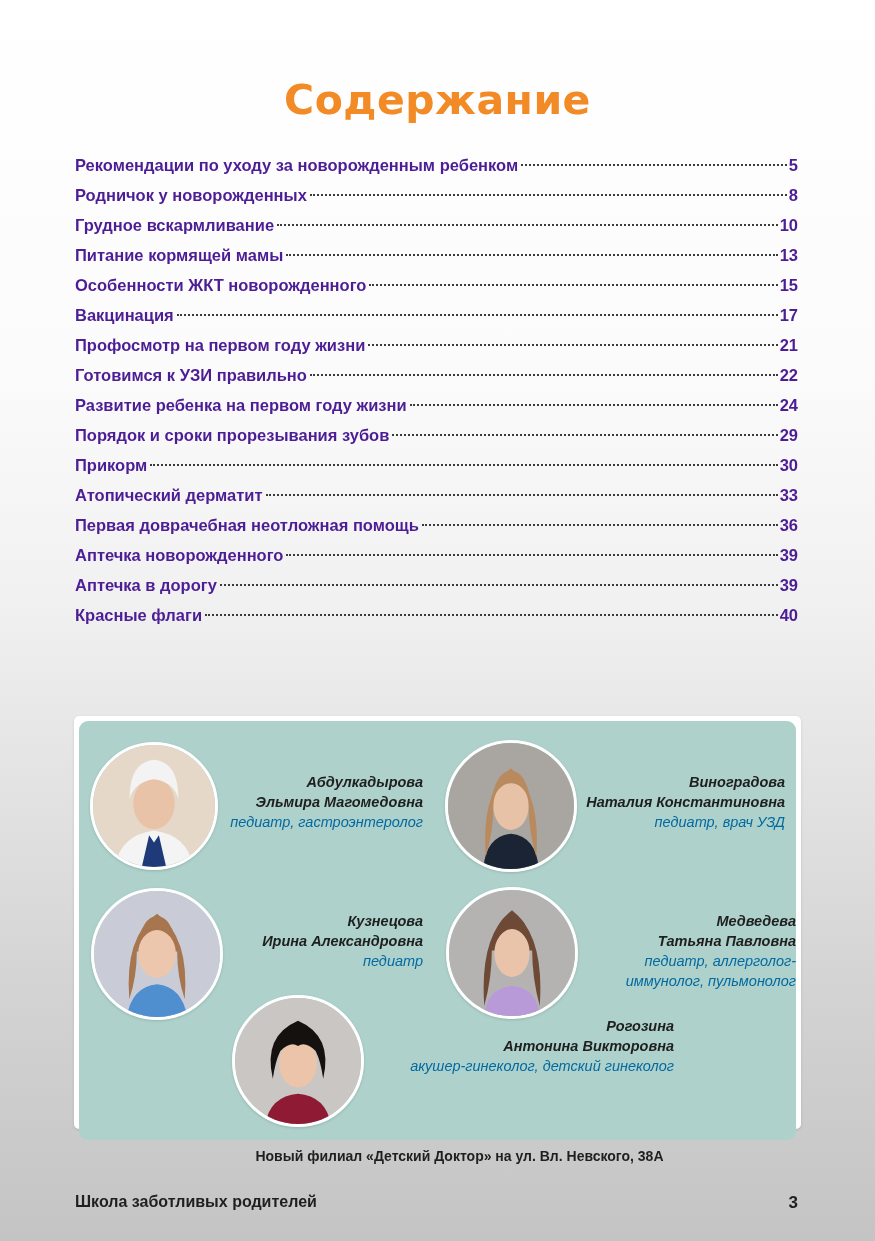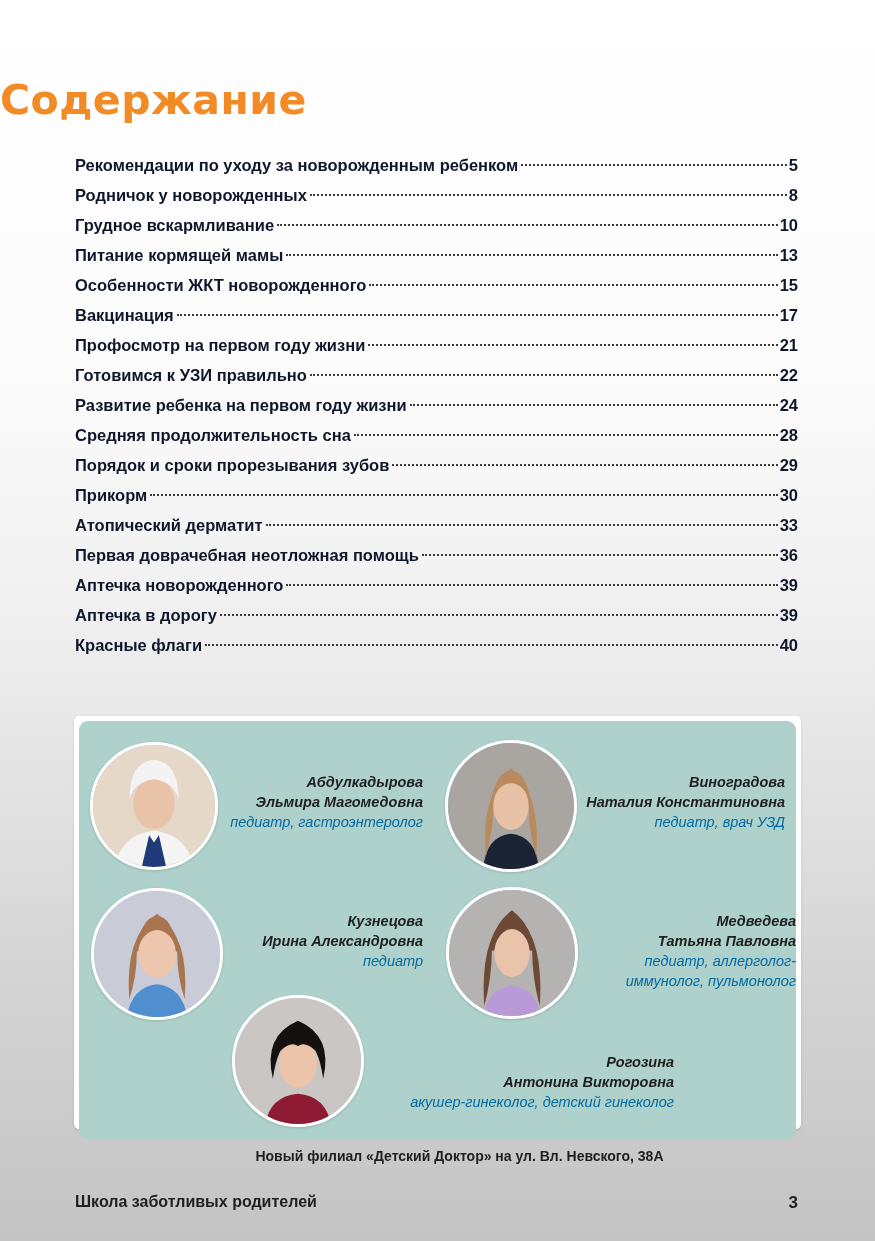--- a/index.html
+++ b/index.html
@@ -3,28 +3,28 @@
 <meta charset="utf-8">
 <style>
   html, body { margin: 0; padding: 0; }
   body {
     width: 875px; height: 1241px; position: relative; overflow: hidden;
     font-family: "Liberation Sans", sans-serif;
     background: linear-gradient(180deg, #ffffff 0%, #fbfbfb 30%, #f1f1f1 48%, #e4e4e4 62%, #d3d3d3 80%, #c4c4c4 100%);
     color: #1c1c1c;
   }
   .title {
-    position: absolute; left: 0; right: 0; top: 76px; text-align: left;
+    position: absolute; left: 0; right: 0; top: 76px; text-align: center;
     font-family: "DejaVu Sans", sans-serif; font-weight: bold;
     font-size: 41px; letter-spacing: 0.5px; color: #f28a26; margin: 0;
   }
   .toc { position: absolute; left: 75px; width: 723px; top: 150px; }
   .toc-row {
     display: flex; align-items: baseline; height: 30px; line-height: 30px;
-    font-size: 16.5px; font-weight: bold; color: #0f172a;
+    font-size: 16.5px; font-weight: bold; color: #4c1d95;
   }
   .toc-title { white-space: nowrap; padding-right: 2px; }
   .toc-leader {
     flex: 1; border-bottom: 2px dotted #3a3a3a; transform: translateY(-5px);
     margin: 0 1px;
   }
   .toc-page { white-space: nowrap; padding-left: 1px; }
 
   .card {
     position: absolute; left: 74px; top: 716px; width: 727px; height: 413px;
@@ -102,25 +102,20 @@
     </div>
     <div class="toc-row">
       <span class="toc-title">Готовимся к УЗИ правильно</span>
       <span class="toc-leader"></span>
       <span class="toc-page">22</span>
     </div>
     <div class="toc-row">
       <span class="toc-title">Развитие ребенка на первом году жизни</span>
       <span class="toc-leader"></span>
       <span class="toc-page">24</span>
-    </div>
-    <div class="toc-row">
-      <span class="toc-title">Средняя продолжительность  сна</span>
-      <span class="toc-leader"></span>
-      <span class="toc-page">28</span>
     </div>
     <div class="toc-row">
       <span class="toc-title">Порядок и сроки прорезывания зубов</span>
       <span class="toc-leader"></span>
       <span class="toc-page">29</span>
     </div>
     <div class="toc-row">
       <span class="toc-title">Прикорм</span>
       <span class="toc-leader"></span>
       <span class="toc-page">30</span>
@@ -217,21 +212,21 @@
     </div>
 
     <div class="doctor-photo" style="left:153px; top:274px; width:132px; height:132px;">
       <svg viewBox="0 0 100 100">
         <rect width="100" height="100" fill="#c9c6c3"></rect>
         <path d="M24 100 Q28 78 50 76 Q72 78 76 100 Z" fill="#8e1a34"></path>
         <ellipse cx="50" cy="52" rx="15" ry="19" fill="#ecc4aa"></ellipse>
         <path d="M30 64 Q22 30 50 18 Q78 30 70 64 Q68 50 64 42 Q56 34 50 38 Q44 34 36 42 Q32 50 30 64 Z" fill="#15110f"></path>
       </svg>
     </div>
-    <div class="doctor-text" style="right:122px; top:331px;">
+    <div class="doctor-text" style="right:122px; top:295px;">
       <div class="surname">Рогозина</div>
       <div class="given">Антонина Викторовна</div>
       <div class="spec">акушер-гинеколог, детский гинеколог</div>
     </div>
   </div>
   <div class="caption">Новый филиал «Детский Доктор» на ул. Вл. Невского, 38А</div>
 </div>
 
 <div class="footer-left">Школа заботливых родителей</div>
 <div class="footer-right">3</div>

